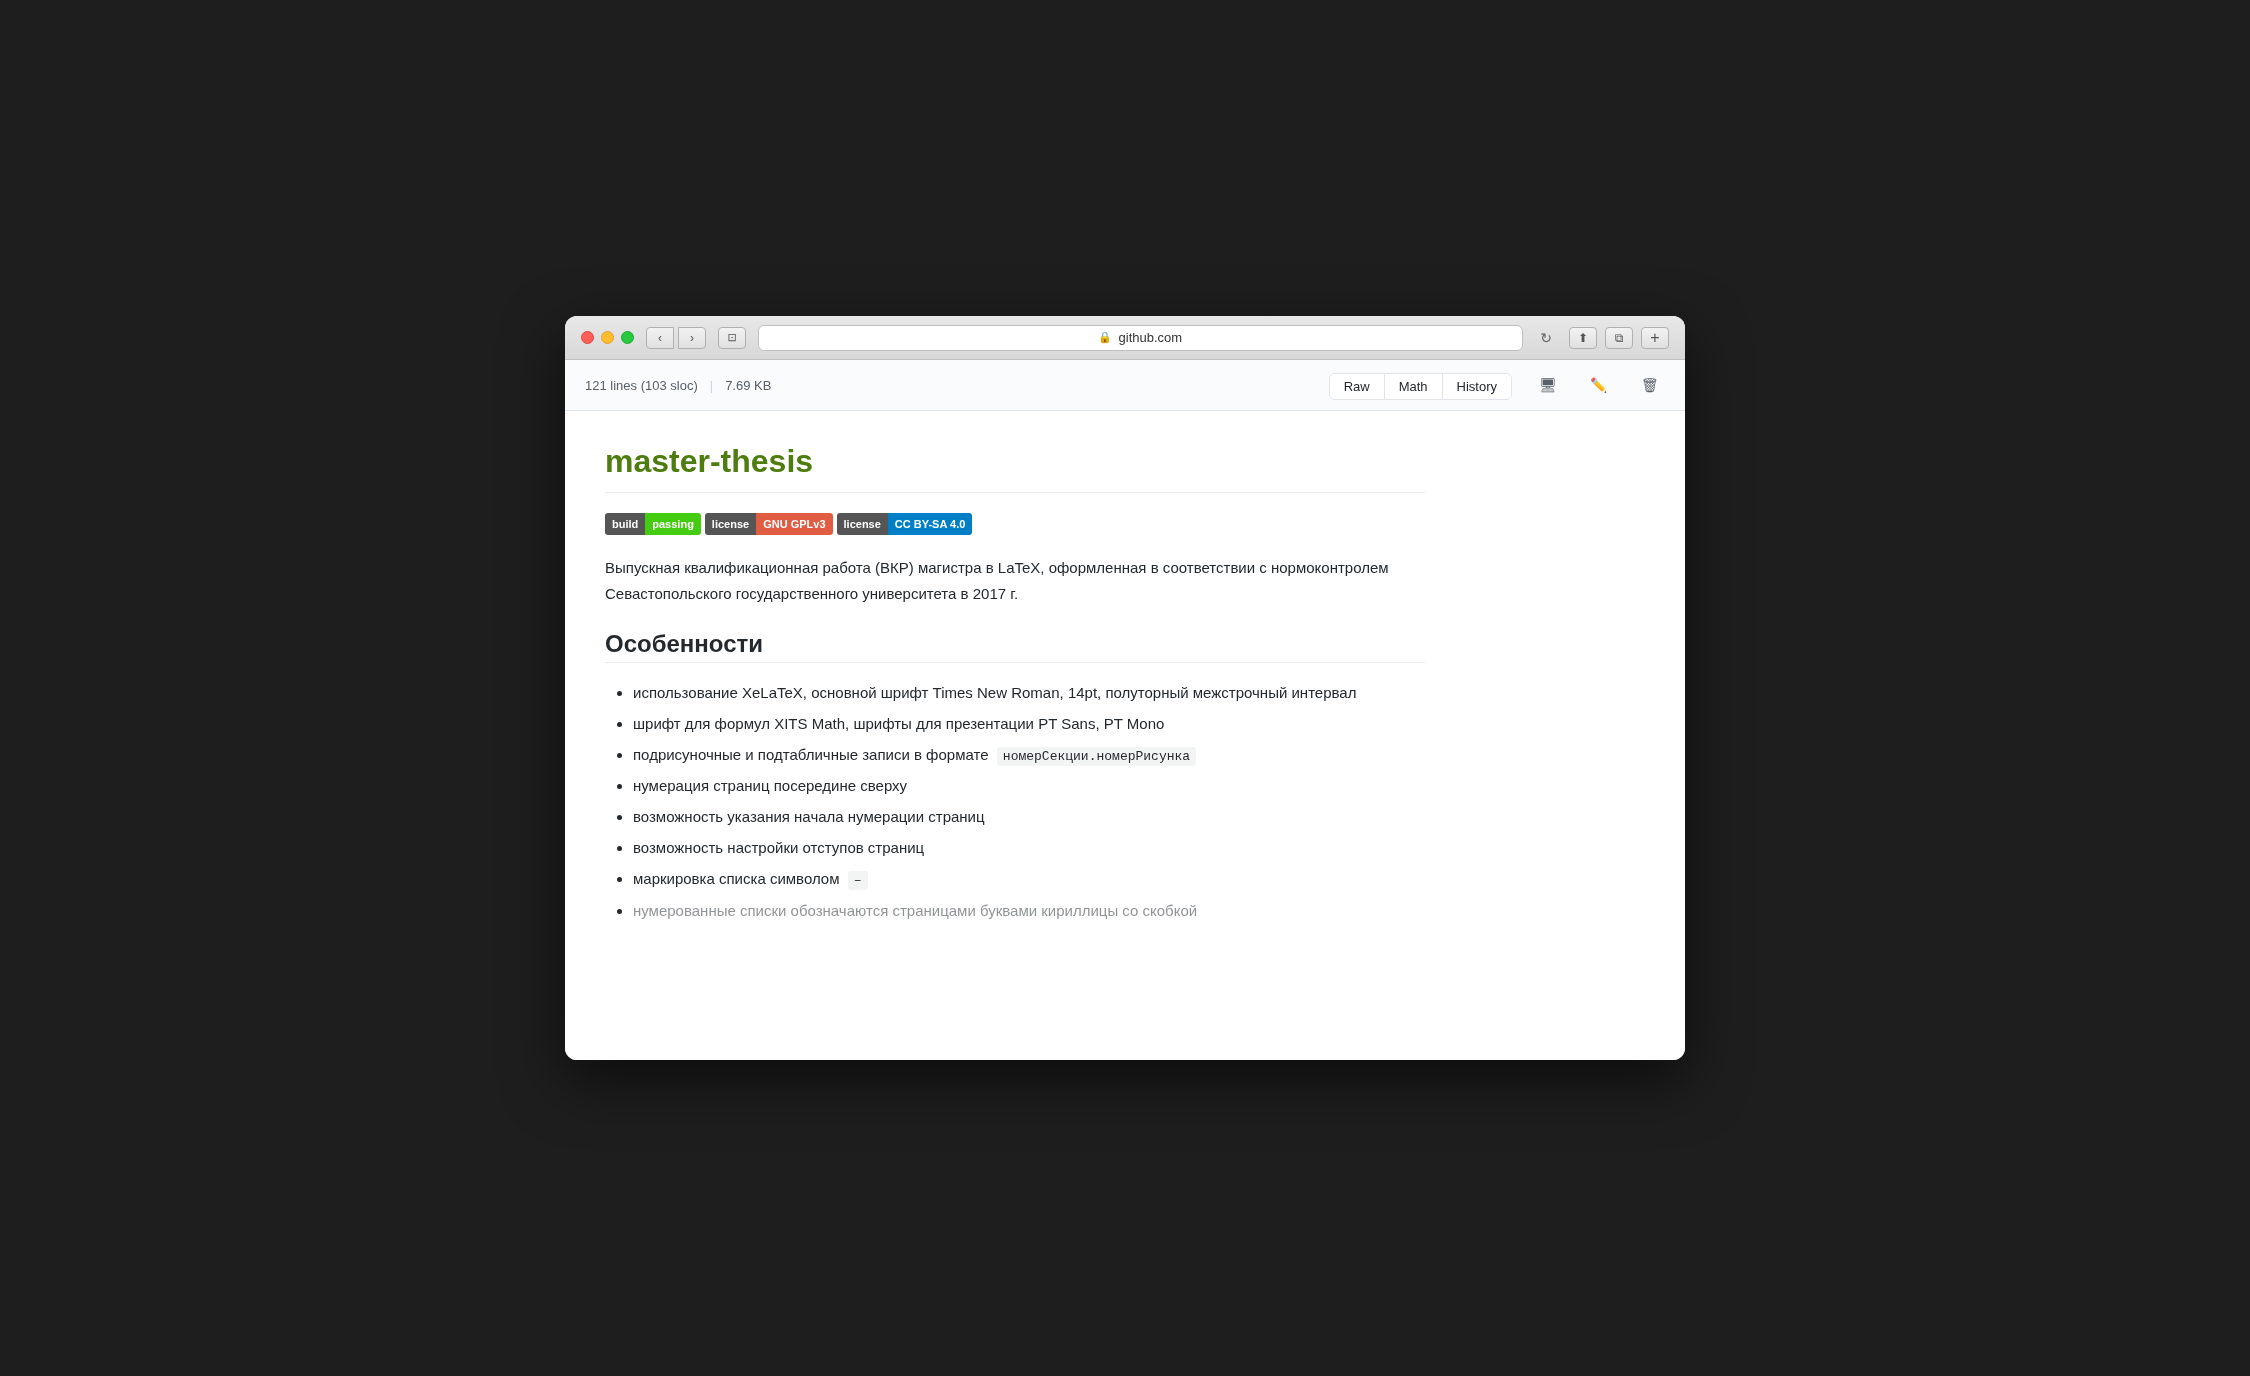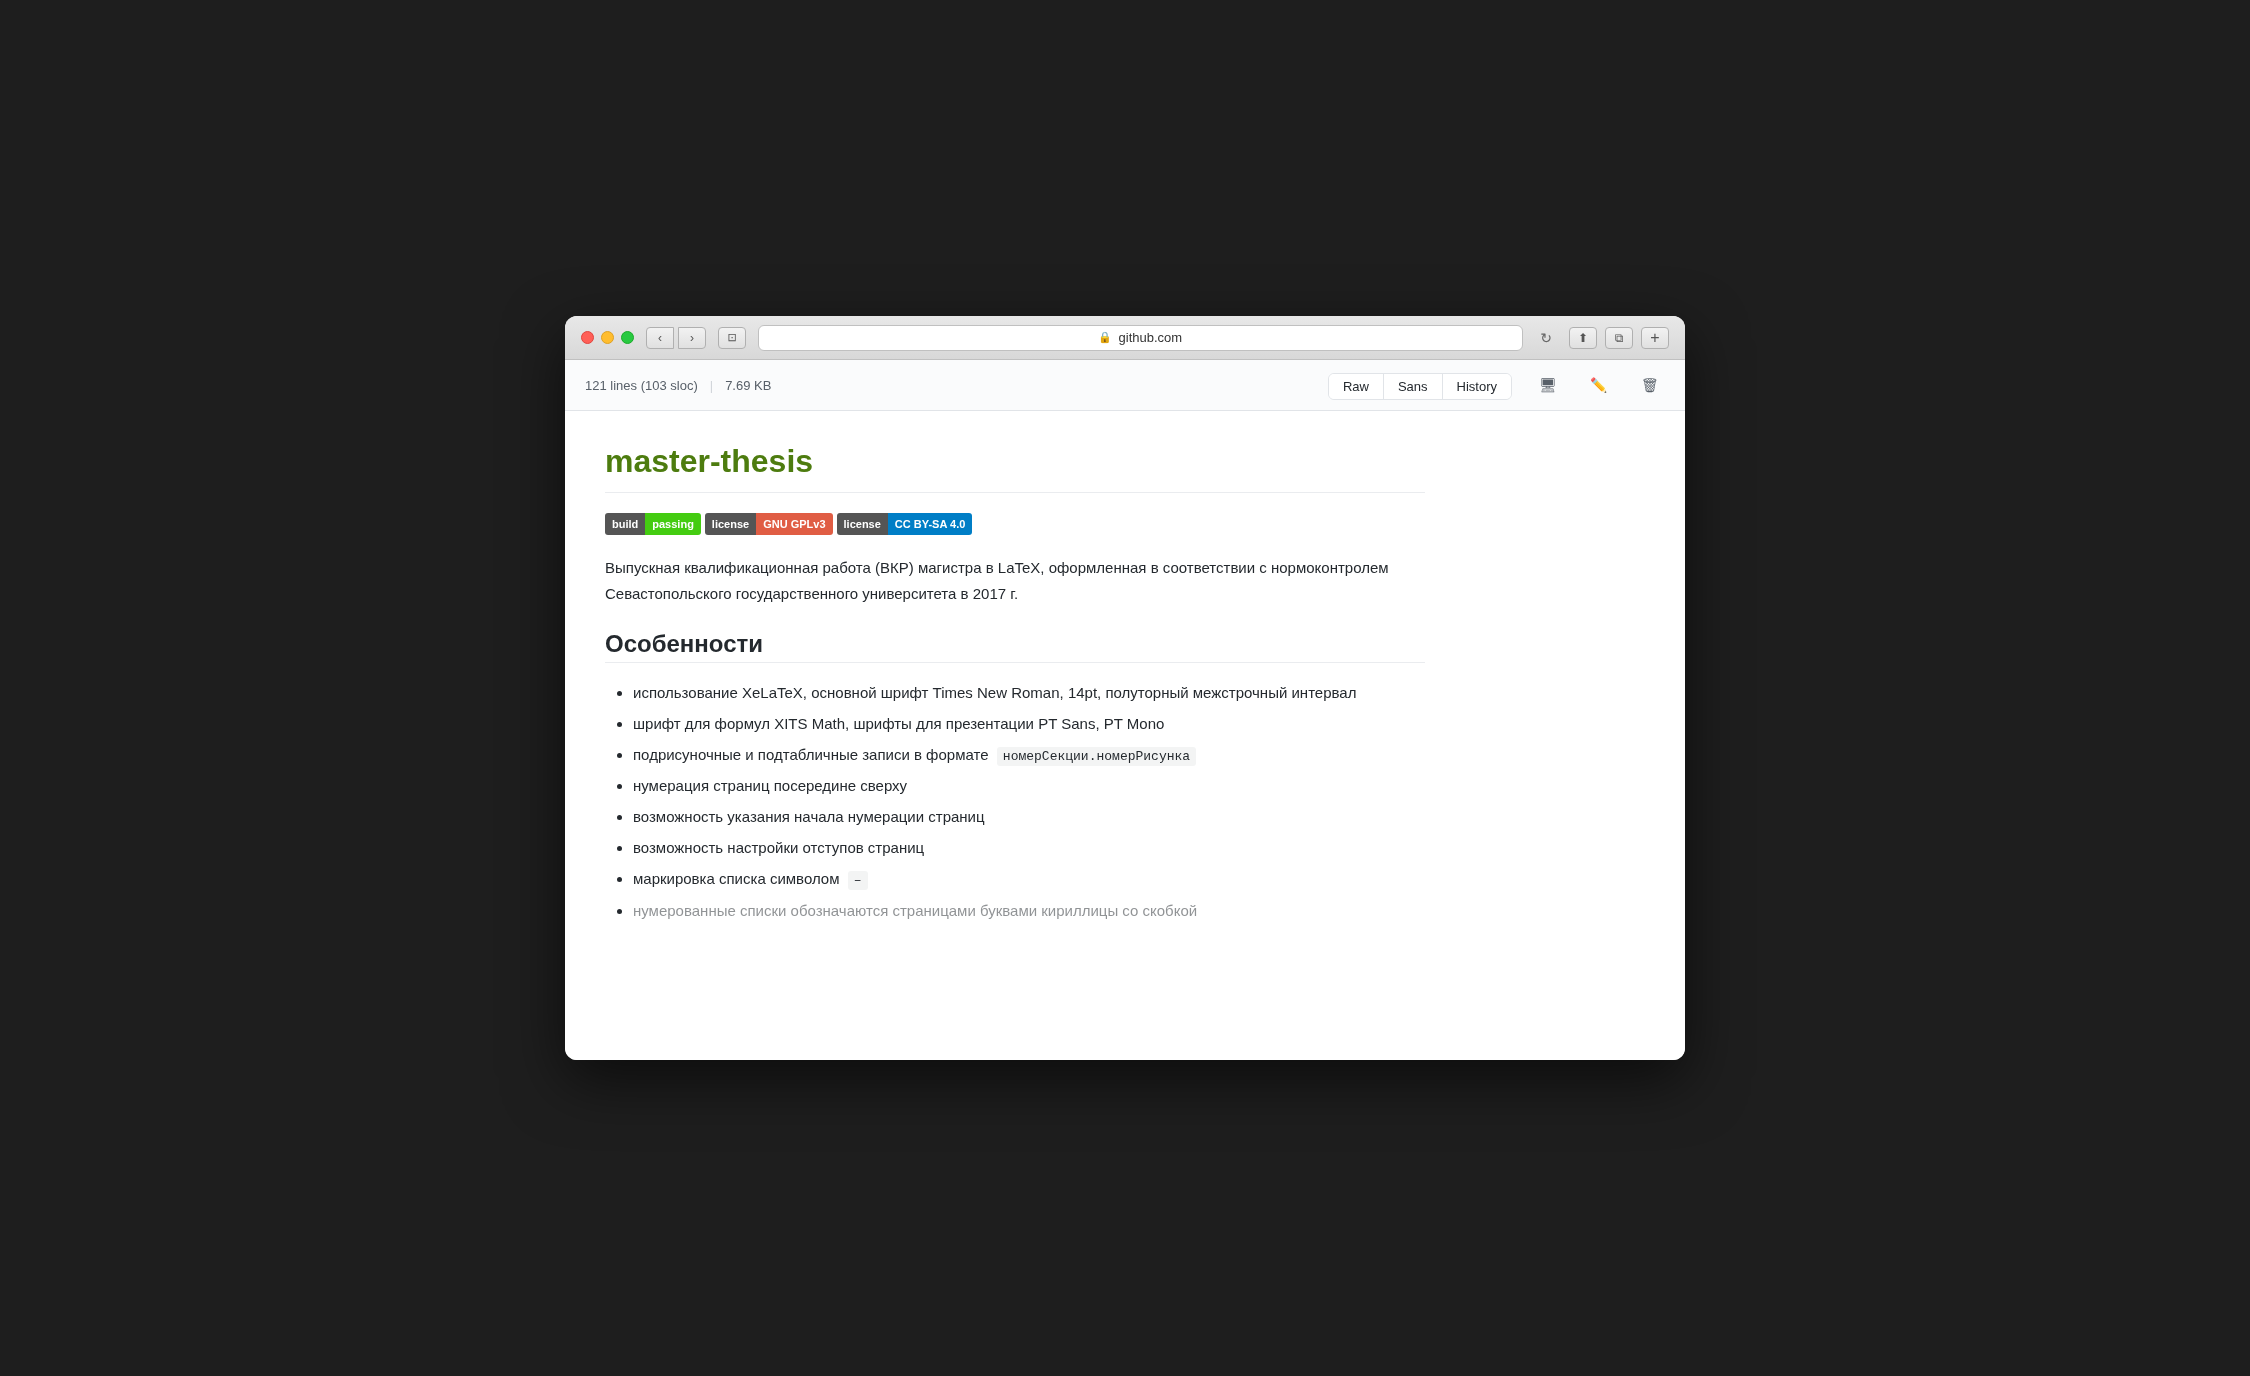--- a/index.html
+++ b/index.html
@@ -358,21 +358,21 @@
 
     <div class="file-toolbar">
       <div class="file-info">
         <span>121 lines (103 sloc)</span>
         <span class="file-info-divider">|</span>
         <span>7.69 KB</span>
       </div>
       <div class="file-actions">
         <div class="file-action-group">
           <button class="file-action-btn">Raw</button>
-          <button class="file-action-btn">Sans</button>
+          <button class="file-action-btn">Math</button>
           <button class="file-action-btn">History</button>
         </div>
         <div class="icon-btn">🖥</div>
         <div class="icon-btn">✏️</div>
         <div class="icon-btn">🗑</div>
       </div>
     </div>
 
     <div class="readme-content fade-bottom">
       <h1 class="readme-title">master-thesis</h1>

